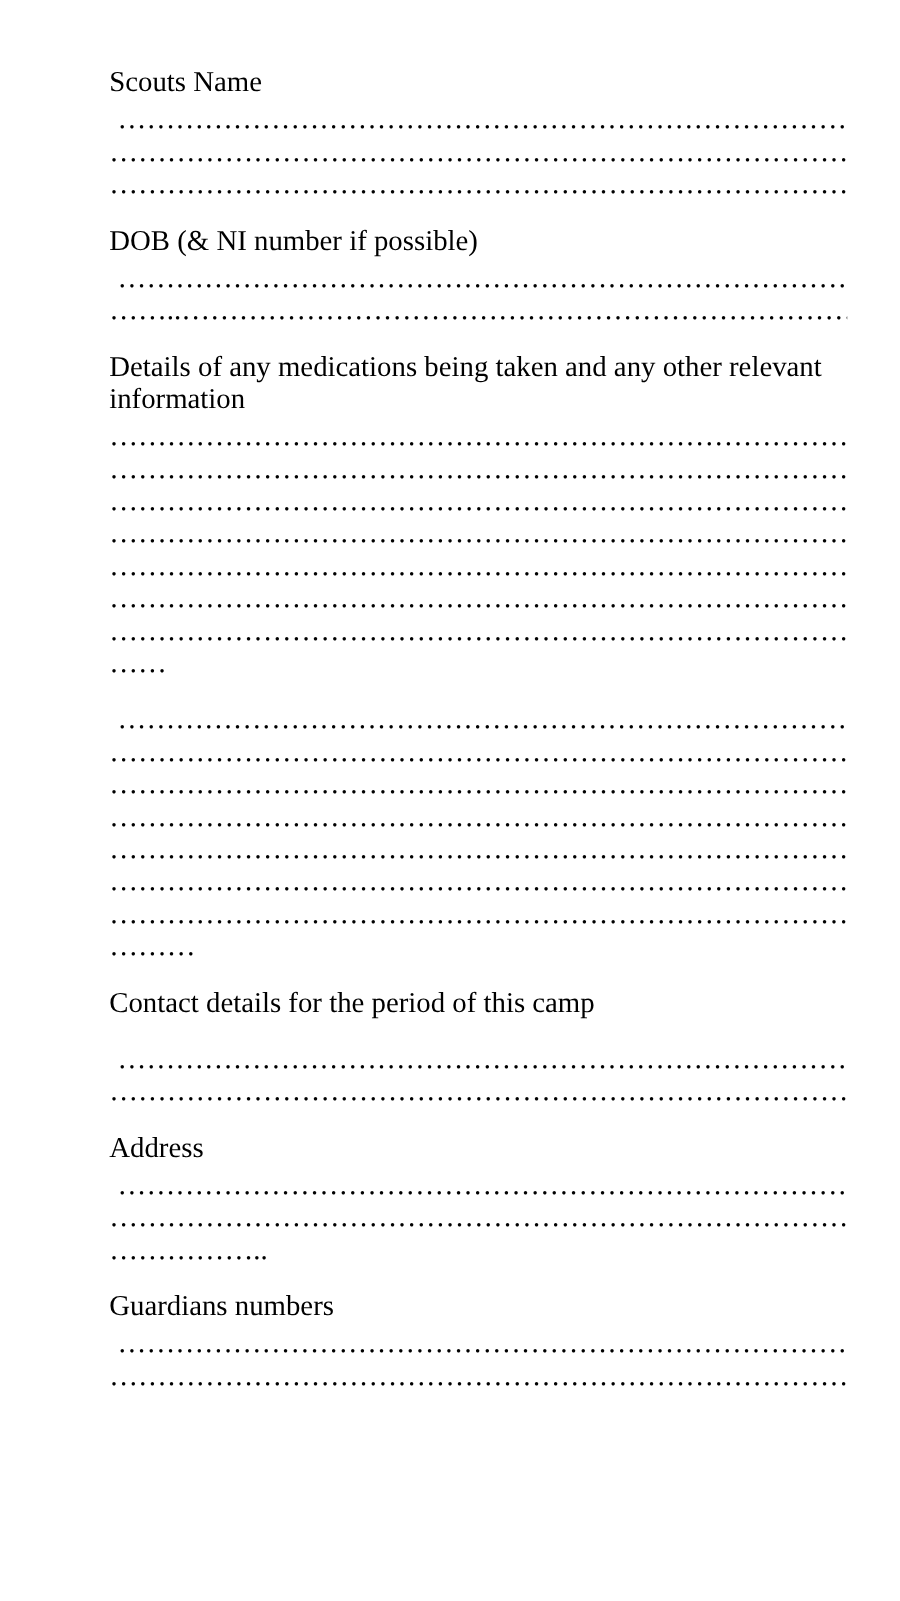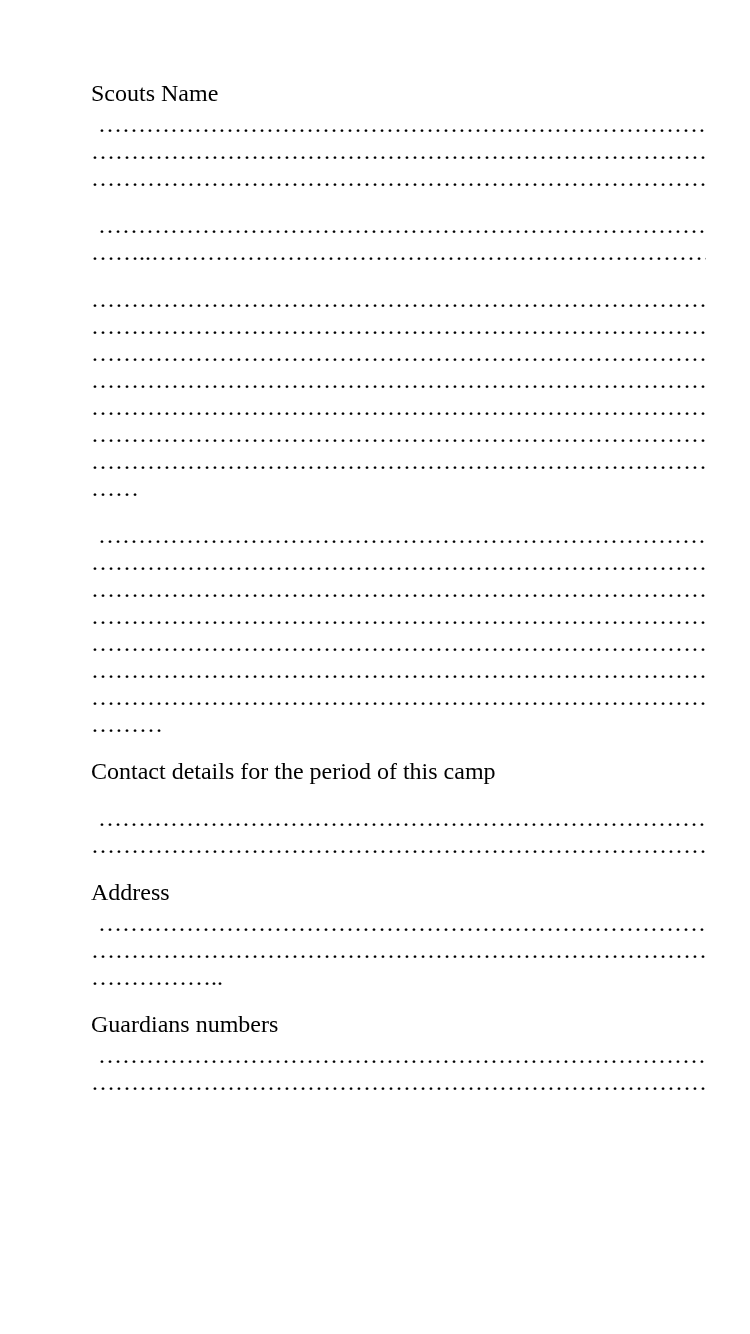--- a/index.html
+++ b/index.html
@@ -6,21 +6,21 @@
   html, body { margin: 0; padding: 0; }
   body {
     width: 750px;
     height: 1334px;
     background: #ffffff;
     overflow: hidden;
   }
   .page {
     width: 750px;
     height: 1334px;
-    padding: 80px 38px 0 91px;
+    padding: 56px 38px 0 91px;
     font-family: "Liberation Serif", "DejaVu Serif", serif;
     font-size: 24px;
     line-height: 27px;
     color: #000000;
   }
   .form-section { margin-bottom: 20px; }
   .field-label { max-width: 612px; }
   .dotlines { margin-top: 4px; }
   .dotline {
     white-space: nowrap;
@@ -38,27 +38,29 @@
   <section class="form-section">
     <div class="field-label">Scouts Name</div>
     <div class="dotlines">
       <div class="dotline indent">………………………………………………………………………………………………………………………………………………………</div>
       <div class="dotline">………………………………………………………………………..</div>
       <div class="dotline">…………………………………………………………………………</div>
     </div>
   </section>
 
   <section class="form-section">
+    <div class="field-label">DOB (&amp; NI number if possible)</div>
     <div class="dotlines">
       <div class="dotline indent">………………………………………………………………………………………………………………………………………………………</div>
       <div class="dotline">……..……………………………………………………………………………….</div>
     </div>
   </section>
 
   <section class="form-section">
+    <div class="field-label">Details of any medications being taken and any other relevant information</div>
     <div class="dotlines">
       <div class="dotline">……………………………………………………………………………………………………………………………………………………………………</div>
       <div class="dotline">……………………………………………………………………………………………………………………………………………………………………</div>
       <div class="dotline">……………………………………………………………………………………………………………………………………………………………………</div>
       <div class="dotline">……………………………………………………………………………………………………………………………………………………………………</div>
       <div class="dotline">……………………………………………………………………………………………………………………………………………………………………</div>
       <div class="dotline">……………………………………………………………………………………………………………………………………………………………………</div>
       <div class="dotline">……………………………………………………………………………………………………………………………………………………………………</div>
       <div class="dotline">……</div>
     </div>

